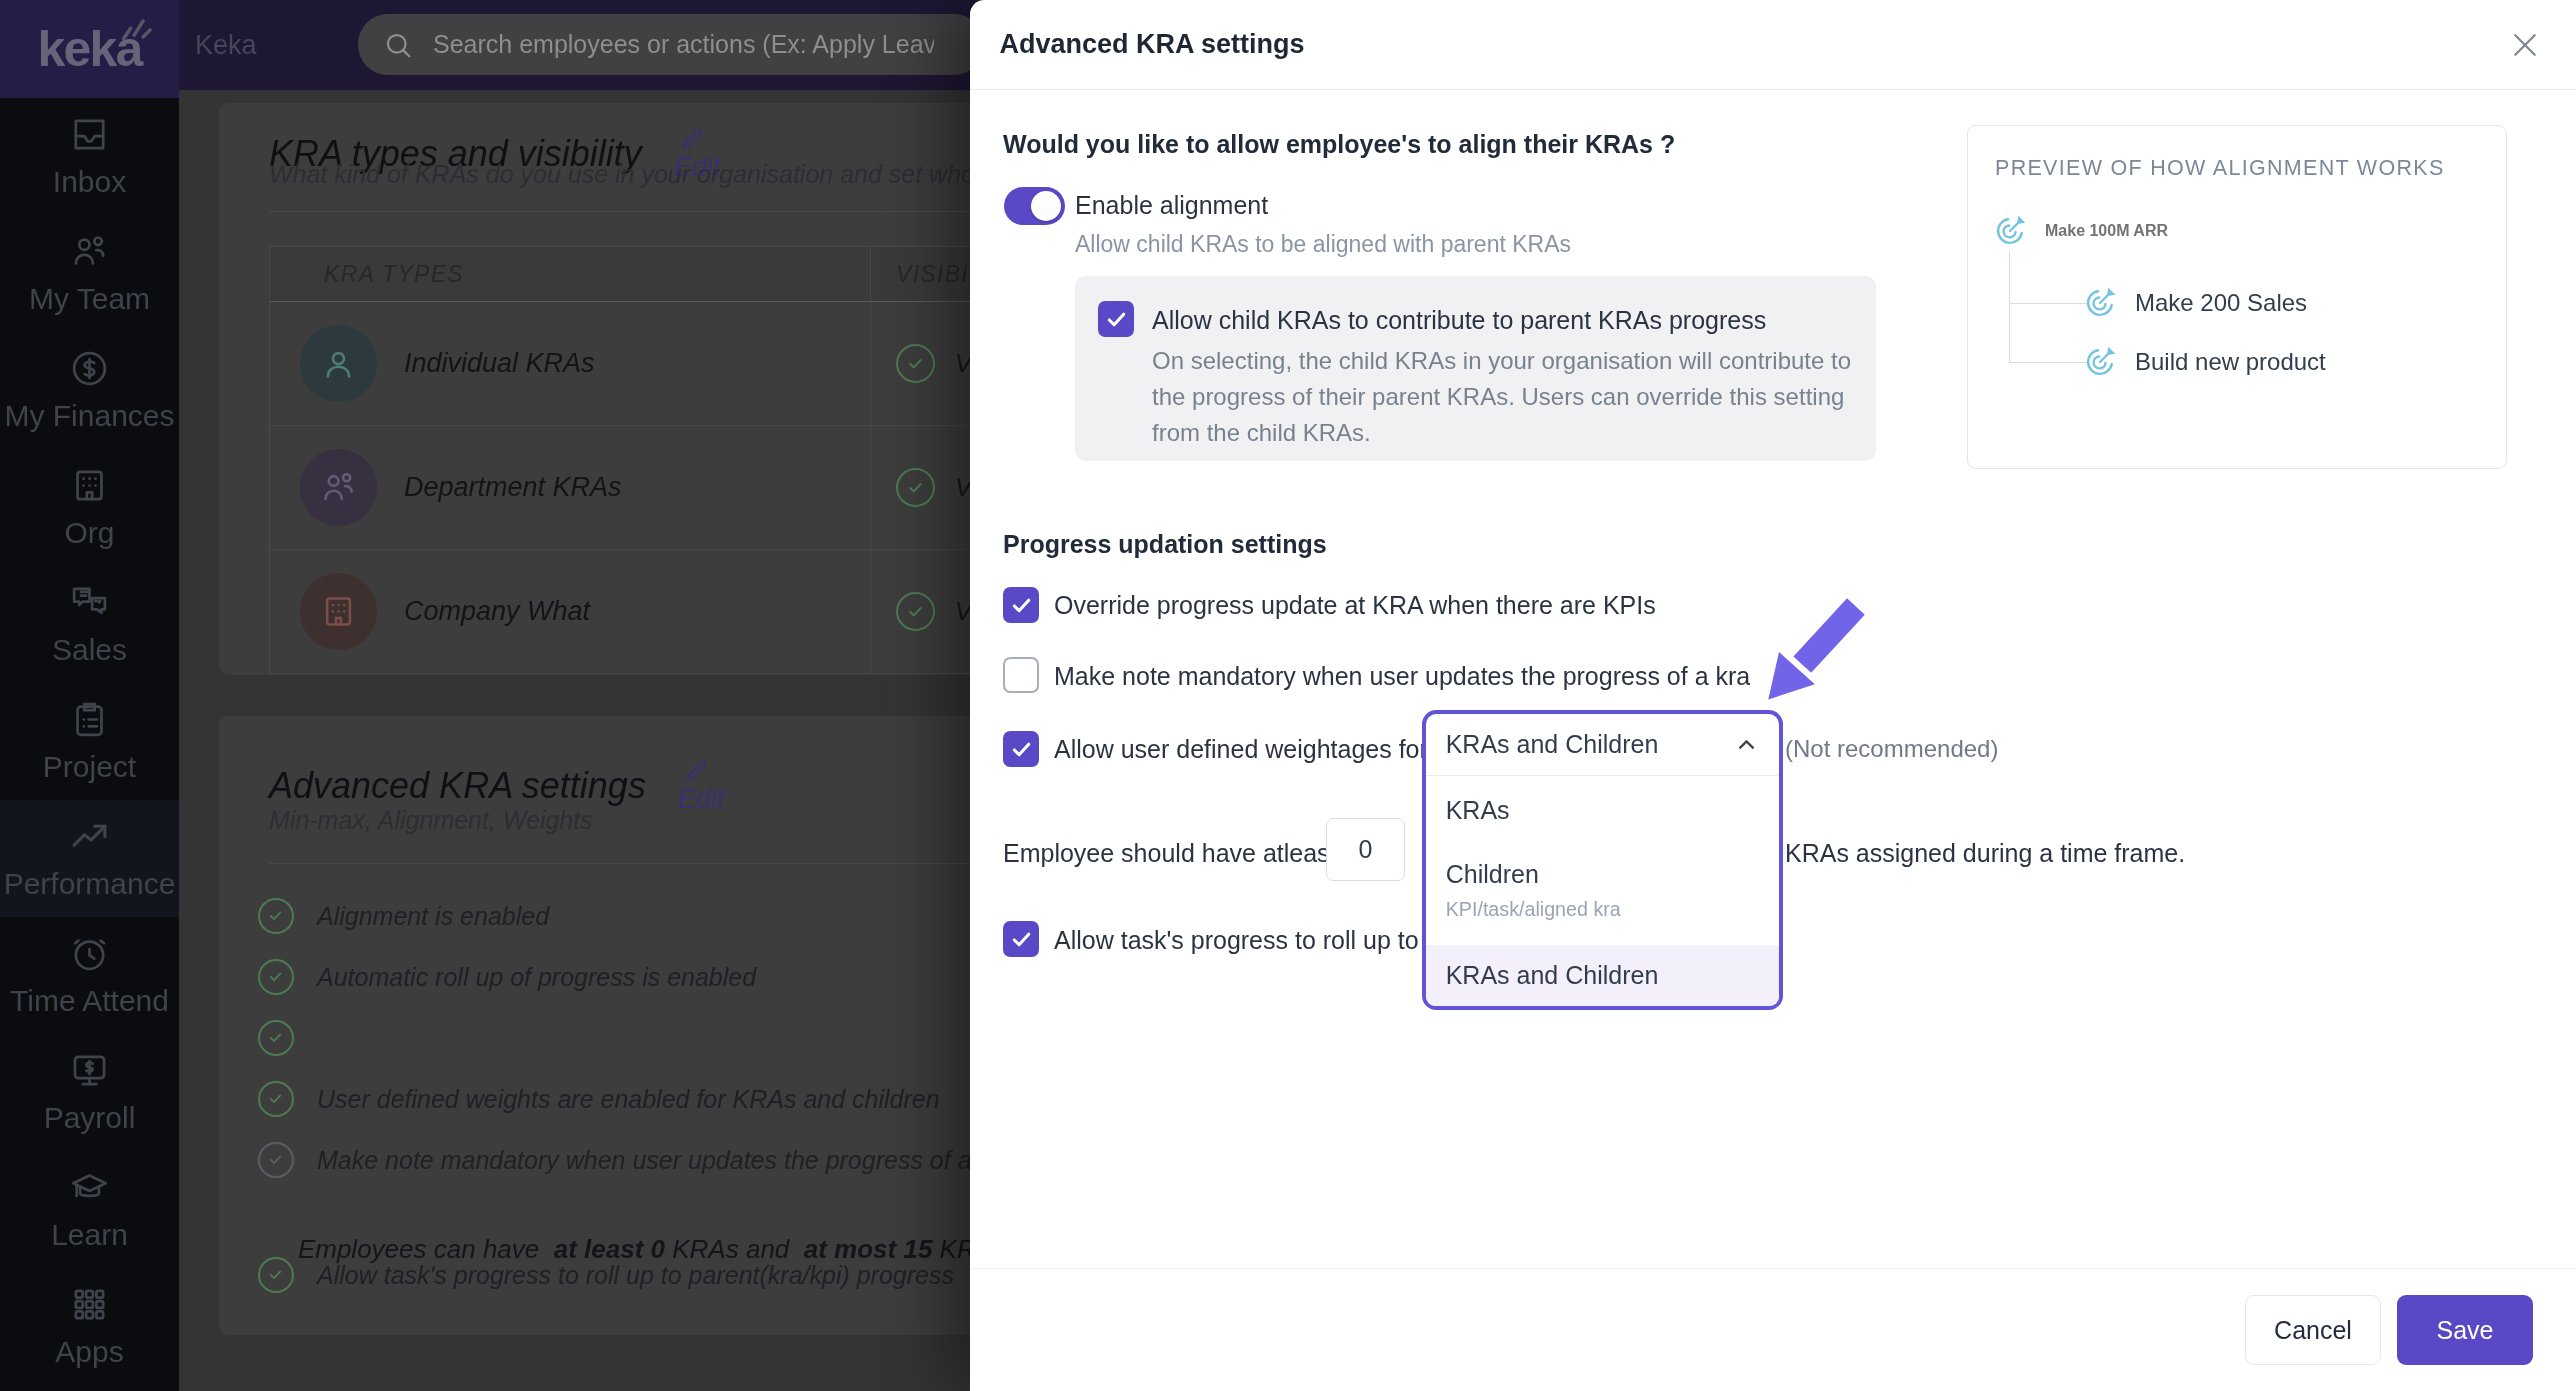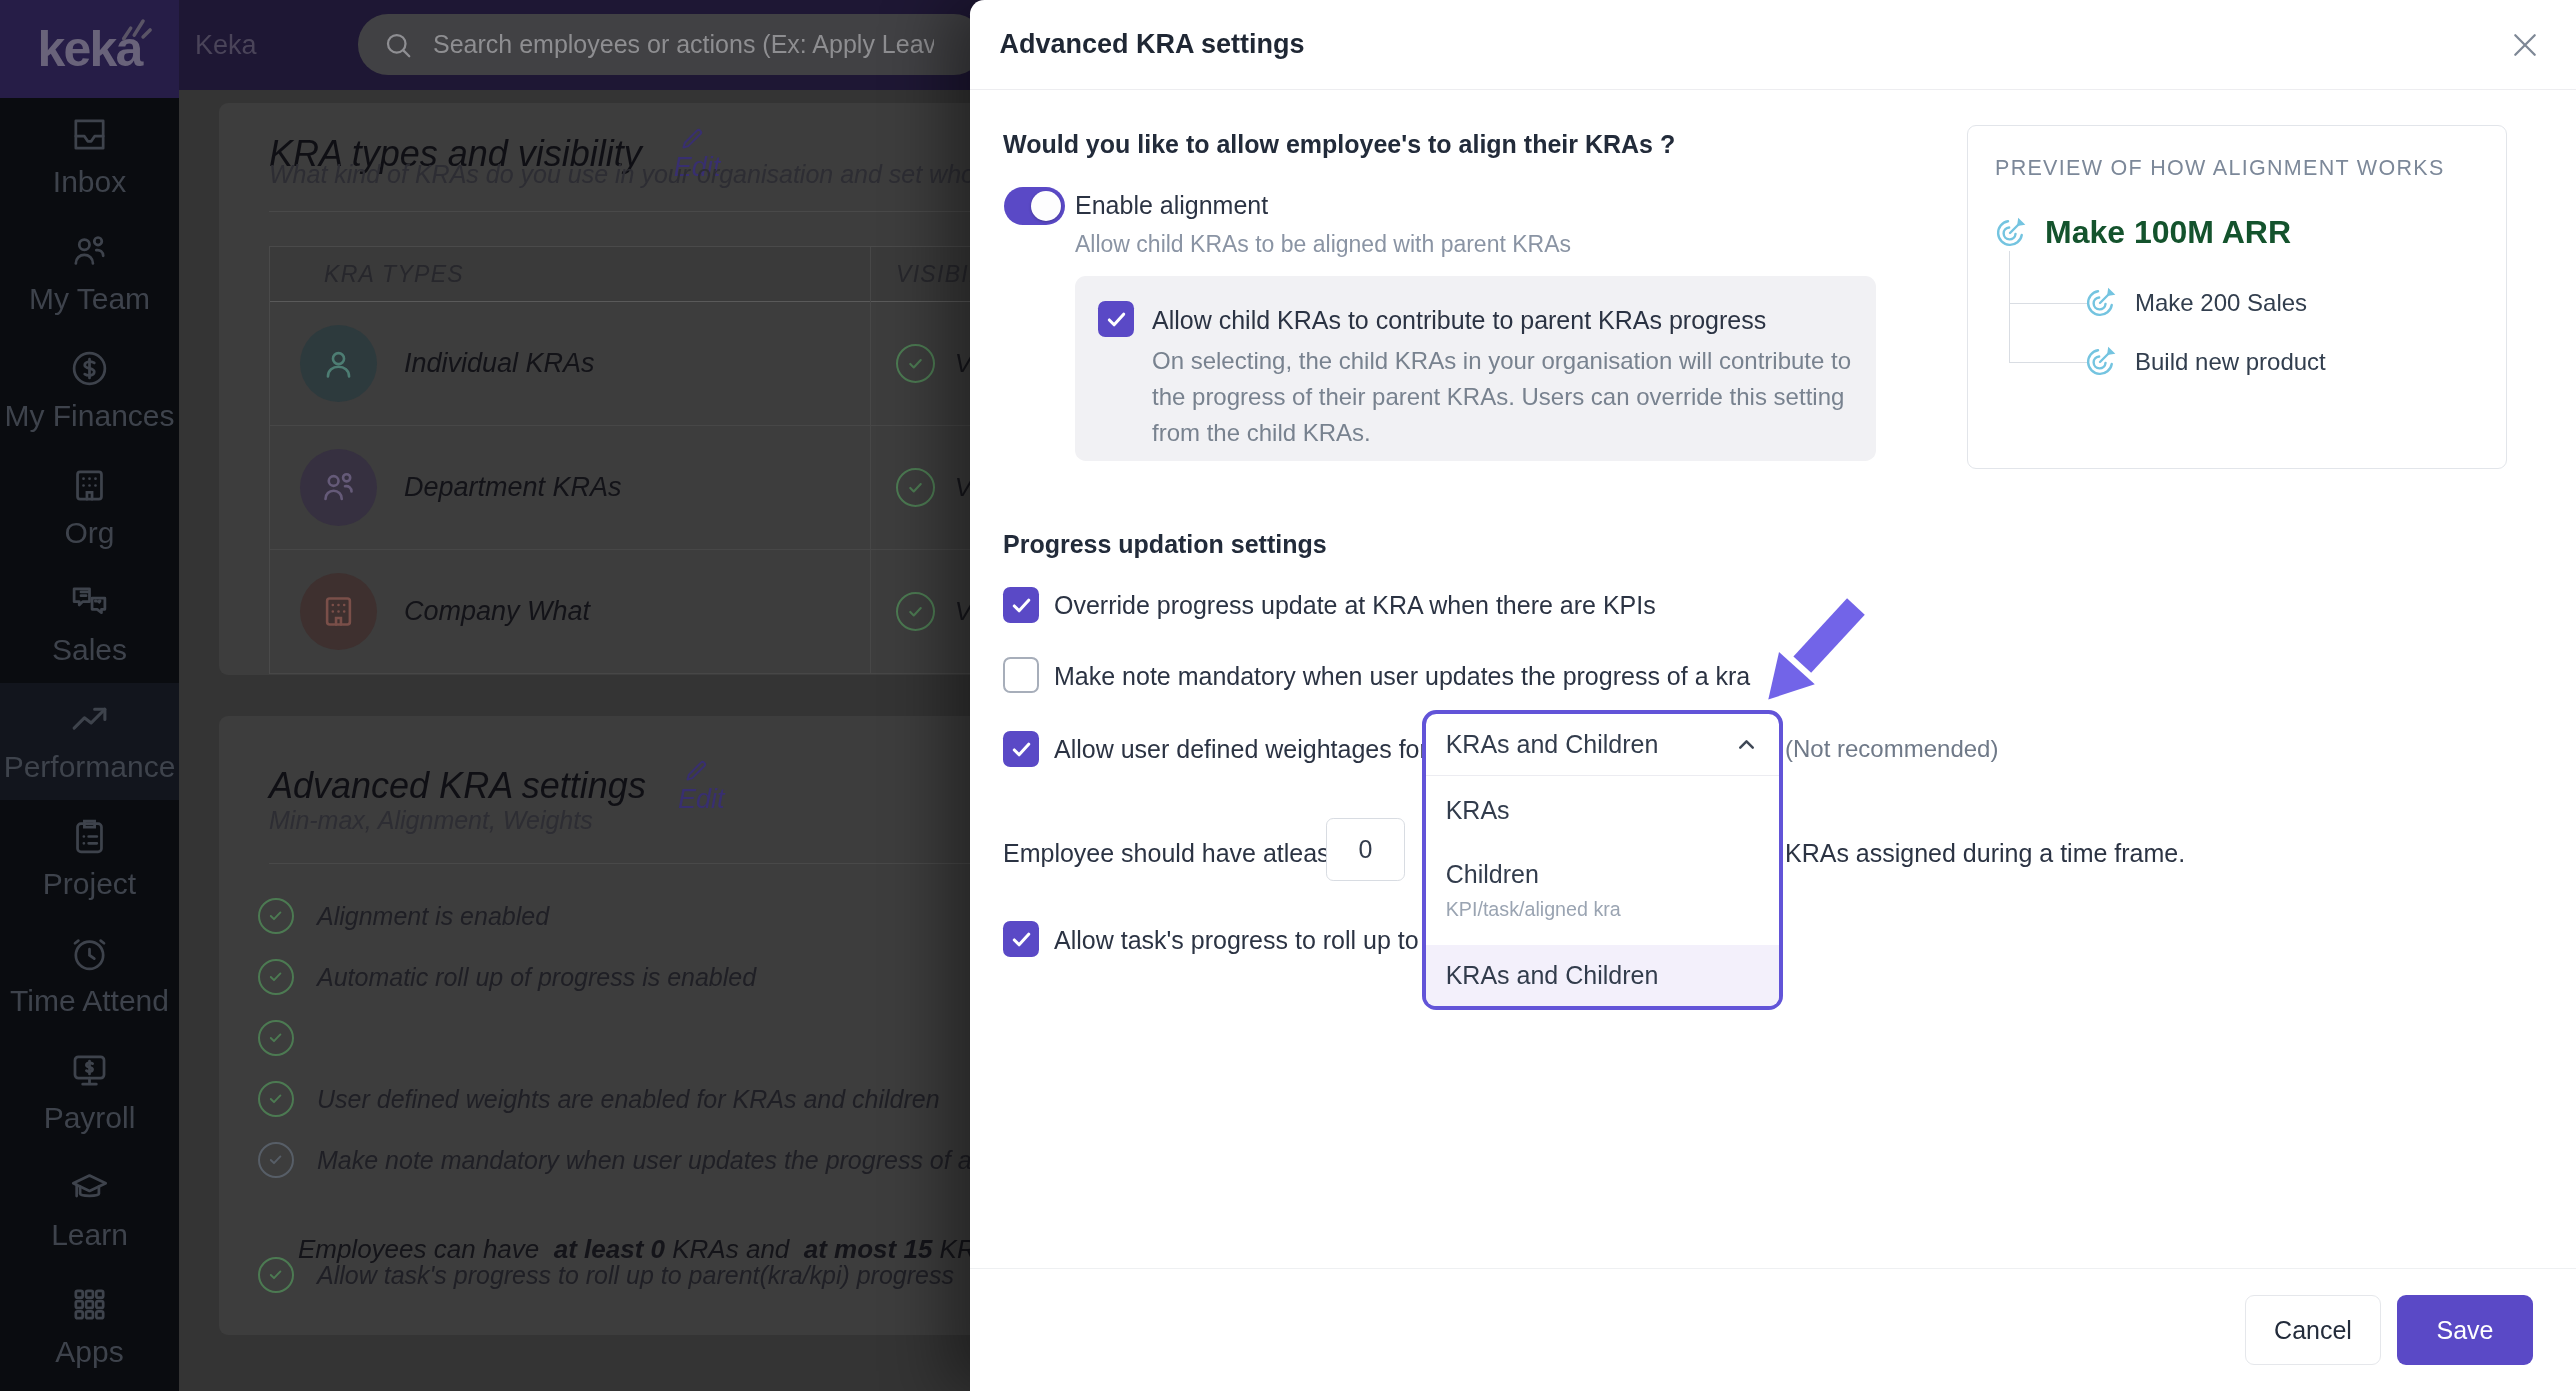--- a/index.html
+++ b/index.html
@@ -63,21 +63,21 @@
   .graybox{position:absolute;background:#f1f1f4;border-radius:10.7px;}
   .cb{position:absolute;width:36px;height:36px;border-radius:7.2px;box-sizing:border-box;cursor:pointer;display:flex;align-items:center;justify-content:center;}
   .cb.on{background:#5a49c6;}
   .cb.off{background:#fff;border:2.7px solid #a7aeba;}
   .cb svg{width:23px;height:23px;}
   .desc{position:absolute;font-size:24px;color:#78828f;line-height:36px;}
   .preview{position:absolute;border:1.8px solid #e2e5ea;border-radius:9px;background:#fff;}
   .pv-head{position:absolute;left:27px;top:30px;font-size:21.5px;letter-spacing:1.3px;color:#7c8899;white-space:nowrap;}
   .pv-row{position:absolute;display:flex;align-items:center;}
   .pv-row svg{width:34px;height:34px;flex:none;}
-  .pv-root-lbl{font-size:32px;font-weight:700;color:#14532d;margin-left:18px;white-space:nowrap;}
+  .pv-root-lbl{font-size:16px;font-weight:700;color:#737373;margin-left:18px;white-space:nowrap;}
   .pv-child-lbl{font-size:24px;color:#323e4e;margin-left:18px;white-space:nowrap;}
   .pv-vline{position:absolute;border-left:1.8px solid #d9dde3;}
   .pv-hline{position:absolute;border-top:1.8px solid #d9dde3;}
   .nr{position:absolute;font-size:24px;color:#6f7988;white-space:nowrap;}
   .num-input{position:absolute;width:79px;height:63px;border:1.8px solid #d8dce2;border-radius:7.2px;box-sizing:border-box;font-size:25px;color:#333c4c;text-align:center;outline:none;background:#fff;font-family:inherit;}
   
   .dd{position:absolute;left:452px;top:710px;width:353px;background:#fff;border:4.5px solid #6254d8;border-radius:14.3px;z-index:30;box-sizing:content-box;}
   .dd-control{height:61px;display:flex;align-items:center;padding:0 19.7px;cursor:pointer;border-bottom:1.8px solid #ececf1;}
   .dd-value{font-size:25px;color:#323c4c;flex:1;}
   .dd-opt{padding:14.3px 19.7px;font-size:25px;color:#323c4c;cursor:pointer;}
@@ -137,34 +137,34 @@
   </div>
   <div class="nav-item">
     <svg viewBox="0 0 24 24" fill="none" stroke="currentColor" stroke-width="1.6" stroke-linecap="round" stroke-linejoin="round">
         <path d="M3 4h9v7.5H8L6 13.5v-2H3z"></path>
         <path d="M7 5.8h4M7 8h3"></path>
         <path d="M13.5 9.5H21v6.5h-2v2l-2.5-2h-3z"></path>
         <path d="M16.8 12l.9.9.9-.9c.5-.5.5-1.2 0-1.6-.5-.4-1.3-.2-1.8.4-.5-.6-1.3-.8-1.8-.4-.5.4-.5 1.1 0 1.6z" fill="currentColor" stroke="none"></path>
       </svg>
     <span class="nav-label">Sales</span>
   </div>
+  <div class="nav-item">
+    <svg viewBox="0 0 24 24" fill="none" stroke="currentColor" stroke-width="1.6" stroke-linecap="round">
+        <rect x="5" y="4.5" width="14" height="16.5" rx="2"></rect>
+        <path d="M9 3h6v3.5H9z"></path>
+        <path d="M8.7 12h.01M11.5 12h4.8M8.7 16h.01M11.5 16h4.8"></path>
+      </svg>
+    <span class="nav-label">Project</span>
+  </div>
   <div class="nav-item active">
     <svg viewBox="0 0 24 24" fill="none" stroke="currentColor" stroke-width="1.8" stroke-linecap="round" stroke-linejoin="round">
         <polyline points="3,17 9,11 13,14 21,6"></polyline>
         <polyline points="15,6 21,6 21,12"></polyline>
       </svg>
     <span class="nav-label">Performance</span>
-  </div>
-  <div class="nav-item">
-    <svg viewBox="0 0 24 24" fill="none" stroke="currentColor" stroke-width="1.6" stroke-linecap="round">
-        <rect x="5" y="4.5" width="14" height="16.5" rx="2"></rect>
-        <path d="M9 3h6v3.5H9z"></path>
-        <path d="M8.7 12h.01M11.5 12h4.8M8.7 16h.01M11.5 16h4.8"></path>
-      </svg>
-    <span class="nav-label">Project</span>
   </div>
   <div class="nav-item">
     <svg viewBox="0 0 24 24" fill="none" stroke="currentColor" stroke-width="1.6" stroke-linecap="round">
         <circle cx="12" cy="13" r="8"></circle>
         <path d="M12 9.5V13l2.8 2"></path>
         <path d="M5.5 4.5 3.5 6M18.5 4.5l2 1.5"></path>
       </svg>
     <span class="nav-label">Time Attend</span>
   </div>
   <div class="nav-item">

